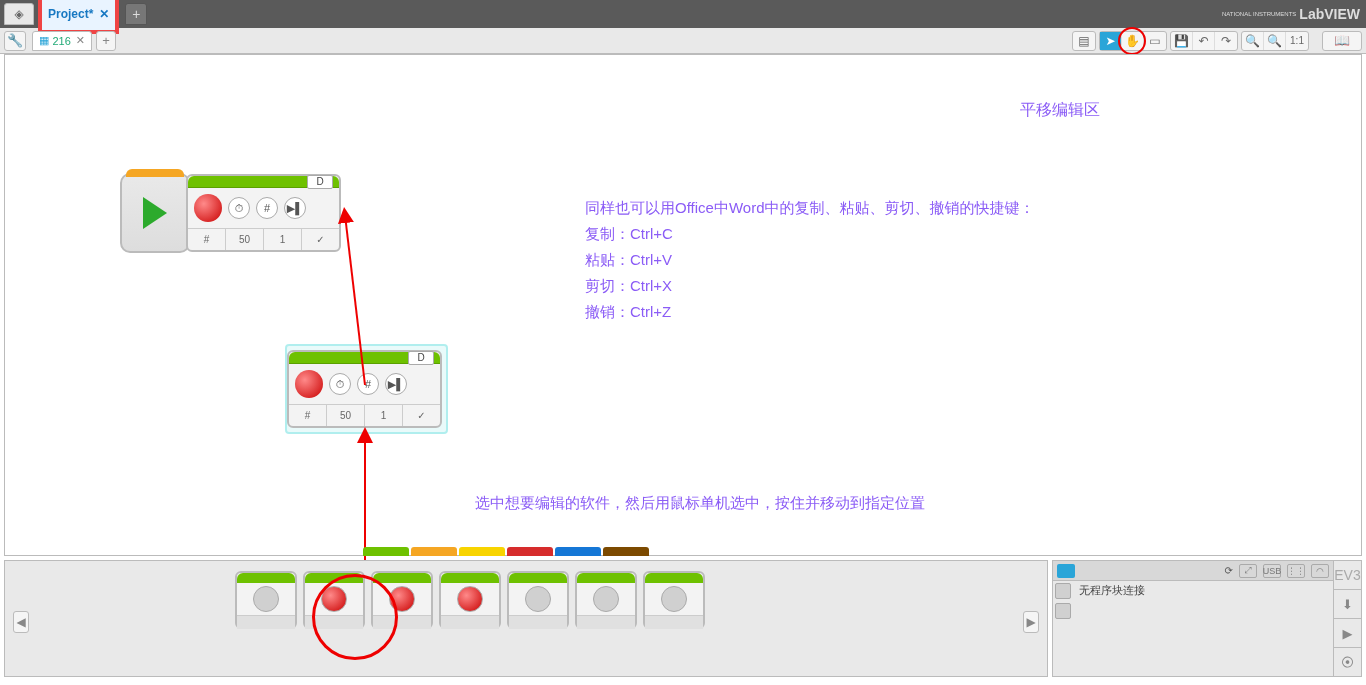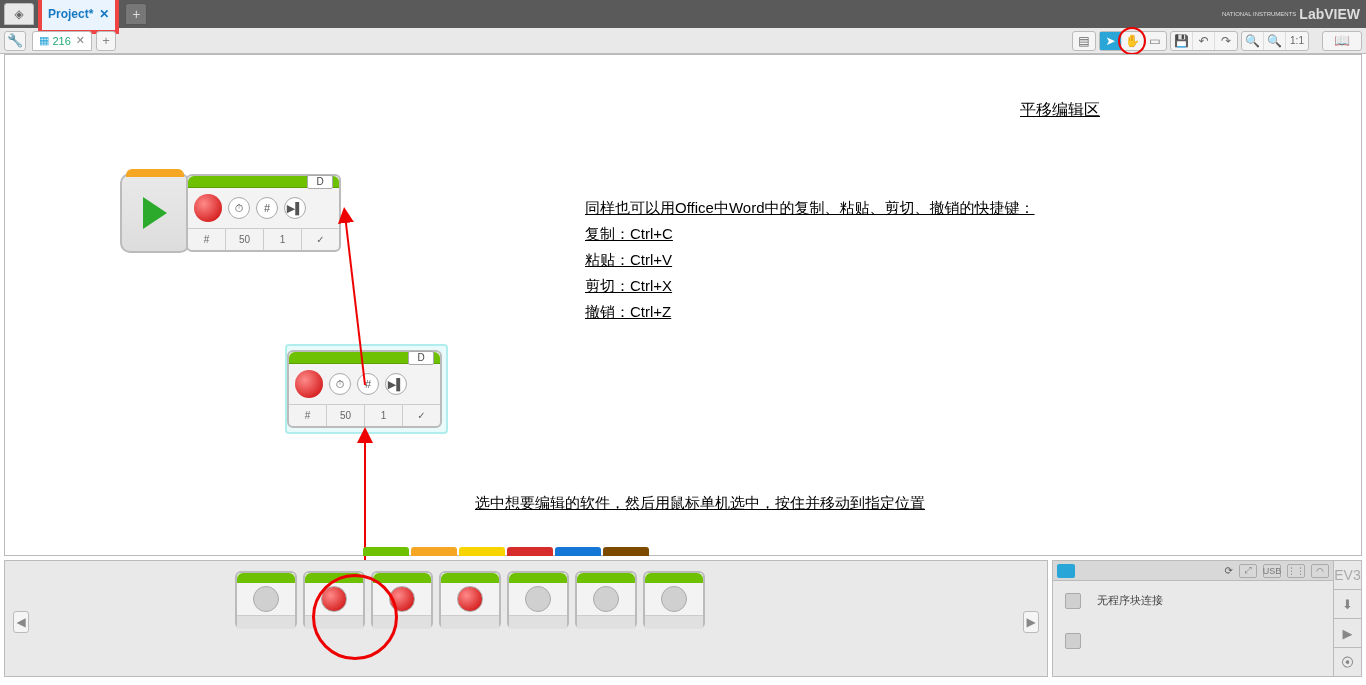--- a/index.html
+++ b/index.html
@@ -47,21 +47,21 @@
 .motorblk .bot { height:22px; display:flex; border-top:1px solid #ccc;}
 .motorblk .bot div { flex:1; font-size:10px; color:#666; display:flex; align-items:center; justify-content:center; border-right:1px solid #ccc;}
 .motorblk .bot div:last-child{border:none;}
 
 
 .sel-wrap { position:absolute; left:286px; top:295px; }
 .sel-outline { position:absolute; inset:-6px; border:2px solid #3dd6d6; background:#c9f5f5; opacity:.4; border-radius:4px; pointer-events:none;}
 .motorblk.sel { position:relative; width:155px;}
 
 
-.anno { position:absolute; color:#000000; font-size:15px; line-height:26px; white-space:pre;text-decoration:underline; }
+.anno { position:absolute; color:#8b5cf6; font-size:15px; line-height:26px; white-space:pre; }
 .anno1 { left:1015px; top:42px; font-size:16px;}
 .anno2 { left:580px; top:140px; }
 .anno3 { left:470px; top:435px; }
 
 
 svg.arrow { position:absolute; overflow:visible; pointer-events:none;}
 
 
 .palette-colors { position:absolute; left:358px; bottom:-1px; display:flex; gap:2px; }
 .pc { width:46px; height:9px; border-radius:3px 3px 0 0; }
@@ -78,21 +78,21 @@
 .pal-ico.red { background:radial-gradient(circle at 35% 35%, #ff8a8a, #c90000);}
 .pal-item .foot { height:14px; background:#e0e0e0; border-top:1px solid #ccc;}
 .pal-circle { position:absolute; width:86px; height:86px; border:3px solid #e00; border-radius:50%; top:574px; left:312px; pointer-events:none;}
 
 .status { width:310px; background:#e9e9e9; border:1px solid #bbb; margin:4px; display:flex;}
 .status-left { flex:1; }
 .status-hdr { height:20px; background:#d8d8d8; border-bottom:1px solid #bbb; display:flex; align-items:center; padding:0 4px; gap:6px;}
 .status-hdr .ico { width:18px; height:14px; background:#2aa5d8; border-radius:2px;}
 .status-hdr .conn { font-size:10px; color:#555; margin-left:auto;}
 .status-hdr .ci { width:18px; height:14px; border:1px solid #aaa; border-radius:2px; font-size:9px; display:flex; align-items:center; justify-content:center; color:#777;}
-.status-body { padding:12px; font-size:11px; color:#444; display:flex; gap:16px;}
+.status-body { padding:2px; font-size:11px; color:#444; display:flex; gap:8px;}
 .status-body .lico { width:16px; height:16px; background:#d0d0d0; border:1px solid #aaa; border-radius:2px;}
 .side-icons { width:28px; border-left:1px solid #bbb; display:flex; flex-direction:column;}
 .side-icons div { flex:1; display:flex; align-items:center; justify-content:center; color:#888; font-size:13px; border-bottom:1px solid #bbb;}
 .side-icons div:last-child{border:none;}
 </style>
 </head>
 <body>
 
 <div class="topbar">
   <div class="home-btn">◈</div>

